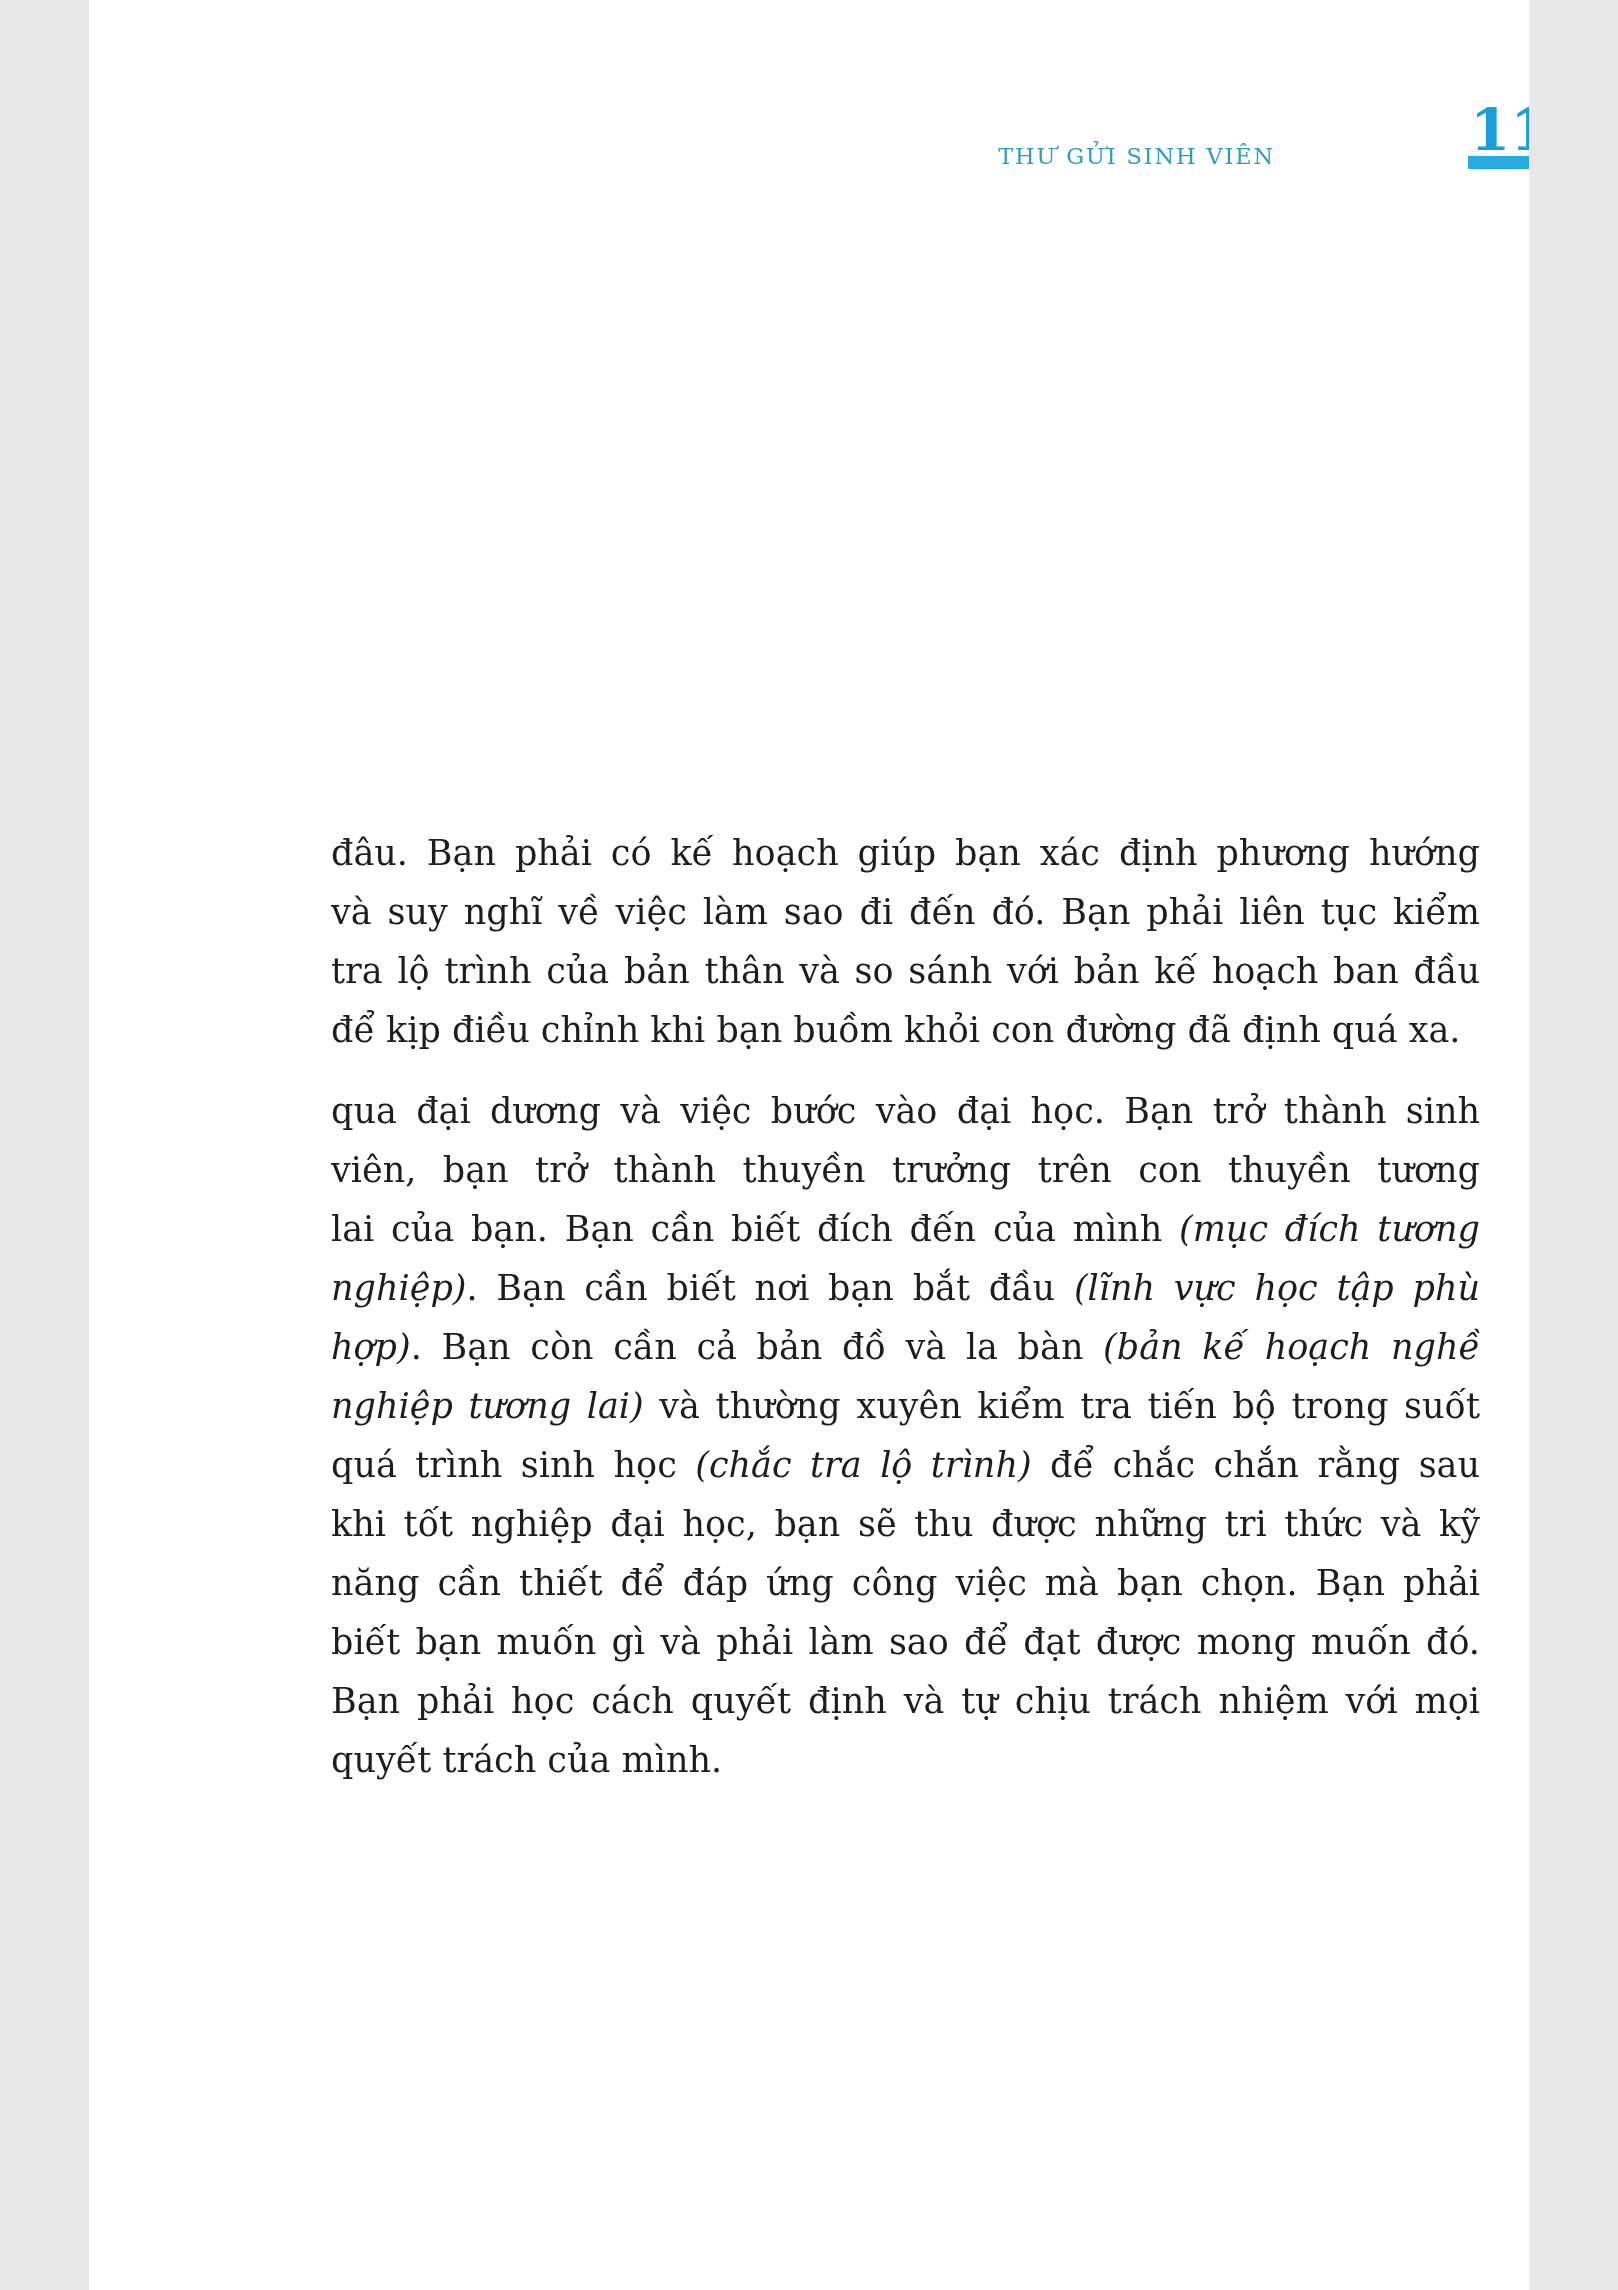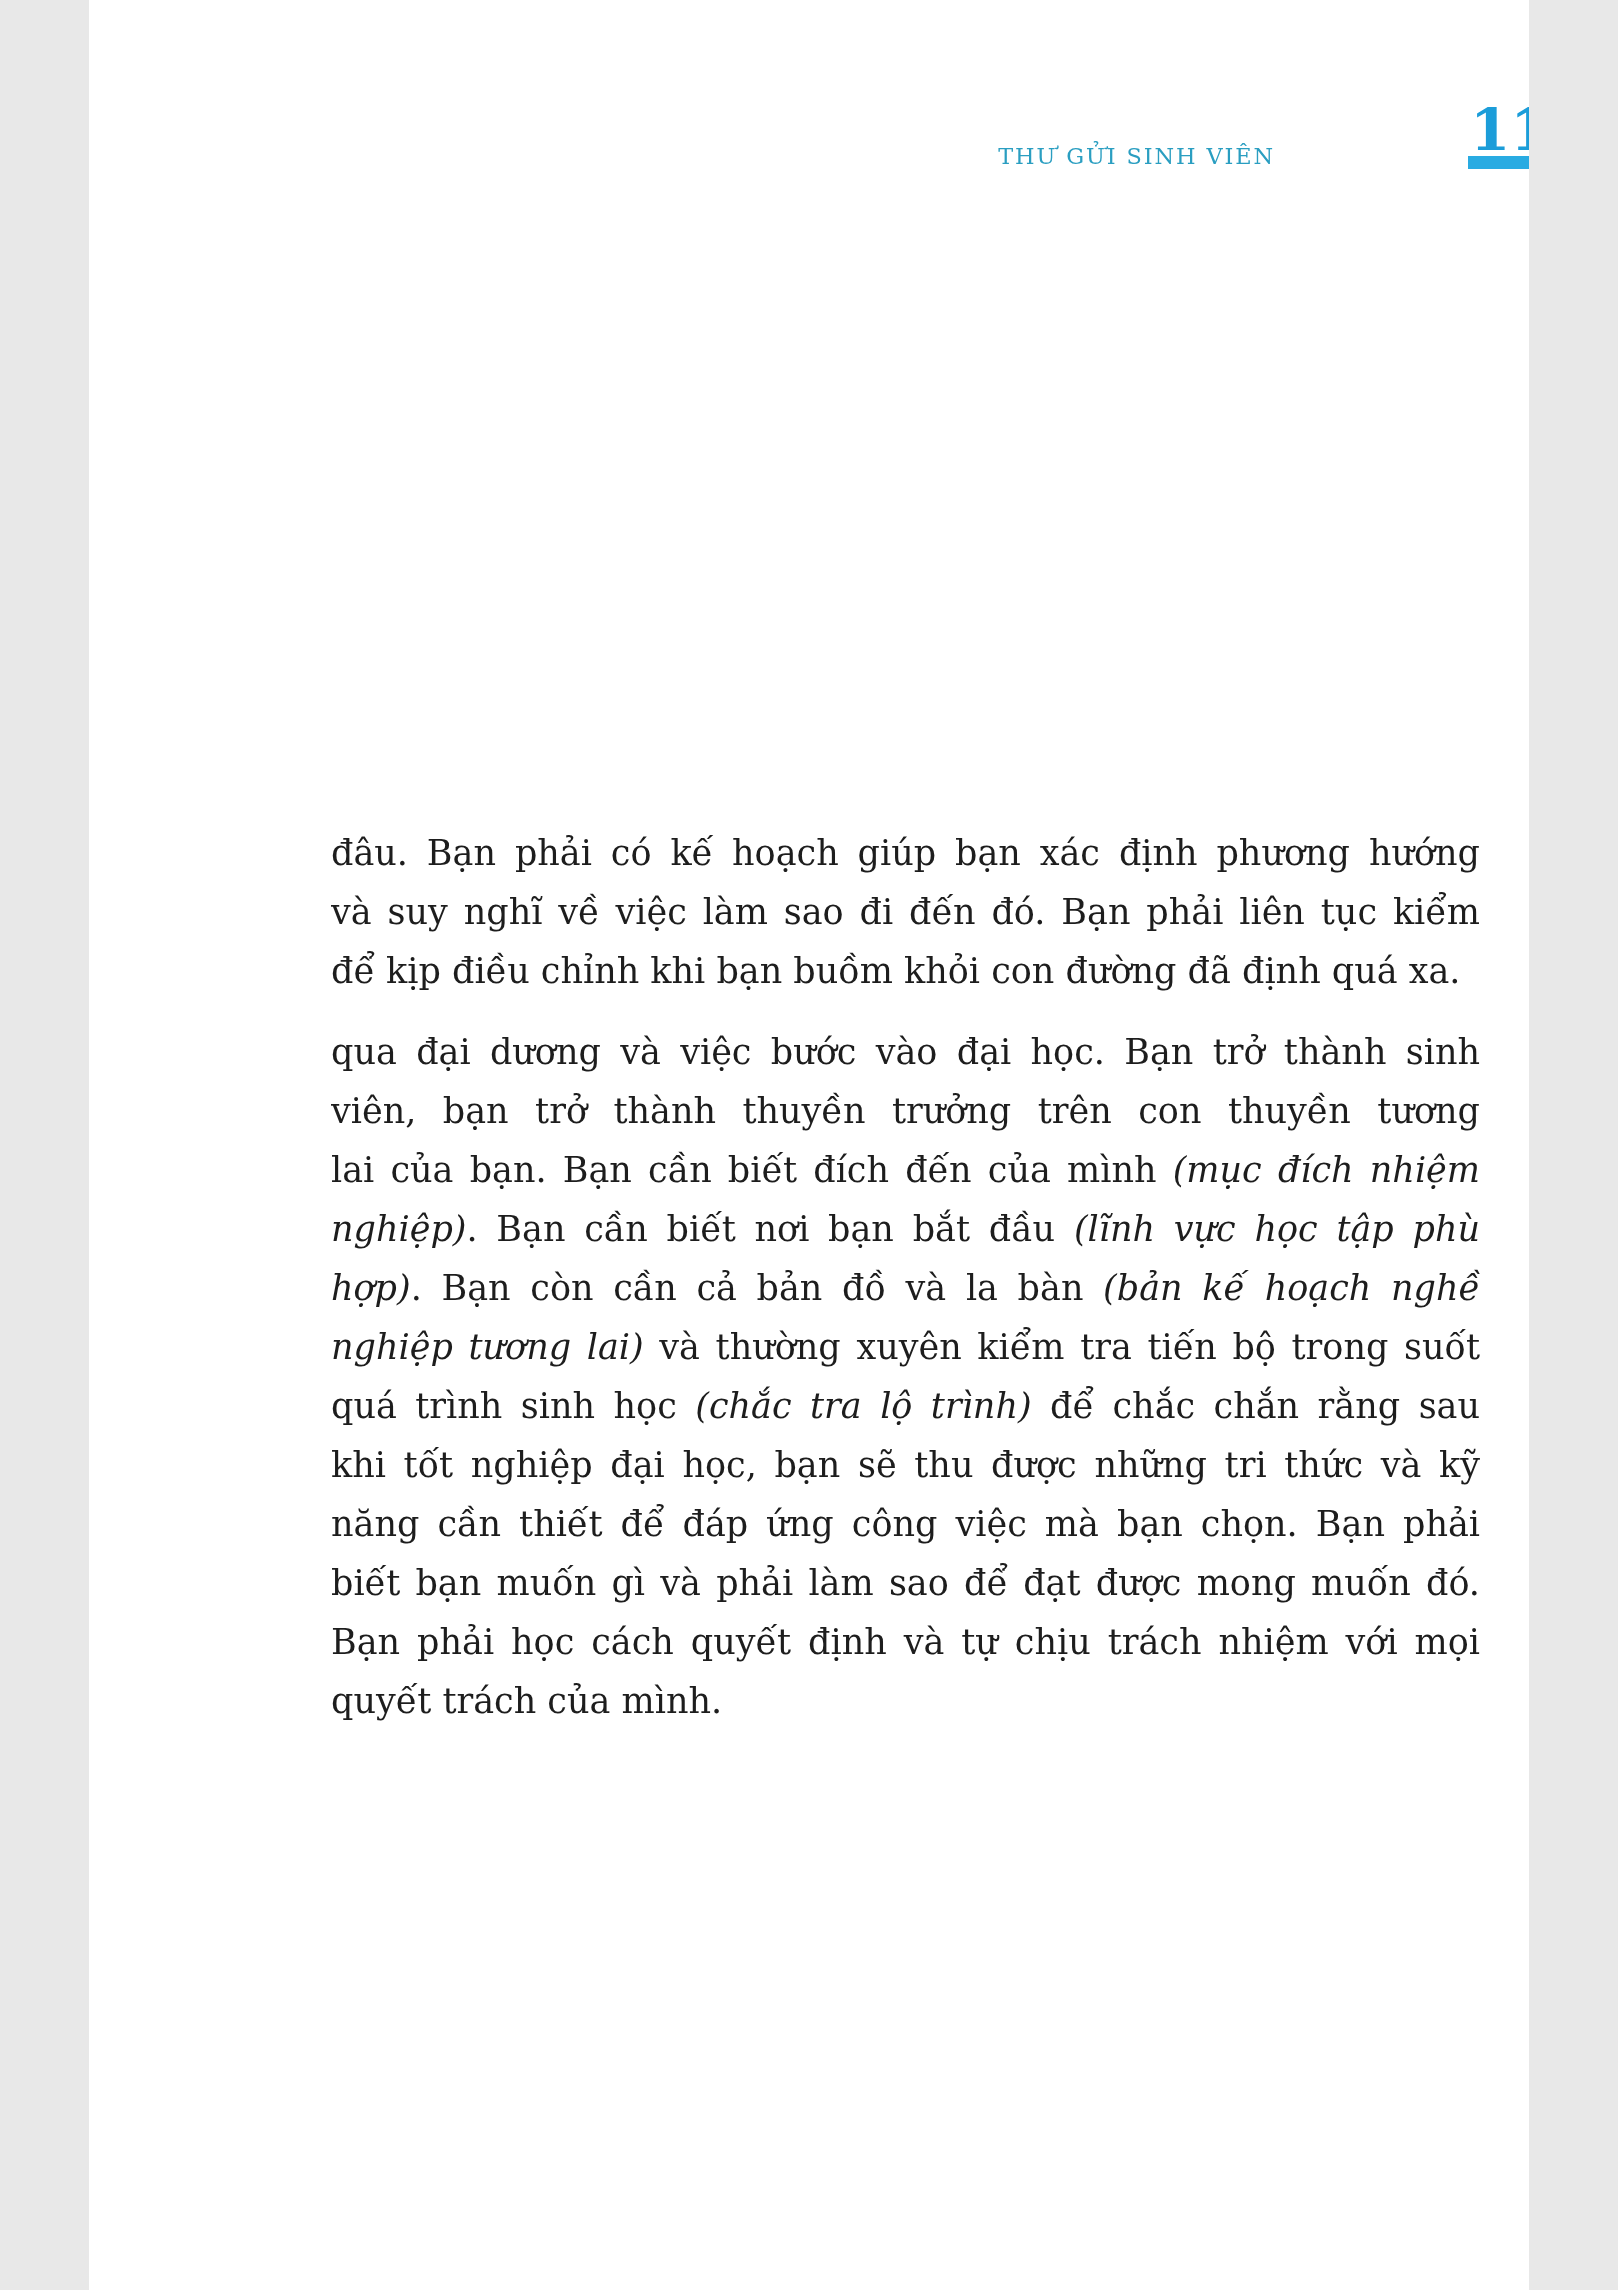--- a/index.html
+++ b/index.html
@@ -85,26 +85,27 @@
   <div class="running-title">THƯ GỬI SINH VIÊN</div>
 
   <div class="page-number">11</div>
 
   <div class="header-bar"></div>
 
   <div class="body-text">
       <div class="paragraph">
         <div class="text-line"><span>đâu. Bạn phải có kế hoạch giúp bạn xác định phương hướng</span></div>
         <div class="text-line"><span>và suy nghĩ về việc làm sao đi đến đó. Bạn phải liên tục kiểm</span></div>
+        <div class="text-line"><span>tra lộ trình của bản thân và so sánh với bản kế hoạch ban đầu</span></div>
         <div class="text-line flush"><span>để kịp điều chỉnh khi bạn buồm khỏi con đường đã định quá xa.</span></div>
       </div>
       <div class="paragraph">
         <div class="text-line"><span>qua đại dương và việc bước vào đại học. Bạn trở thành sinh</span></div>
         <div class="text-line"><span>viên, bạn trở thành thuyền trưởng trên con thuyền tương</span></div>
-        <div class="text-line"><span>lai của bạn. Bạn cần biết đích đến của mình </span><i>(mục đích nhiệm</i></div>
+        <div class="text-line"><span>lai của bạn. Bạn cần biết đích đến của mình </span><i>(mục đích tương</i></div>
         <div class="text-line"><i>nghiệp)</i><span>. Bạn cần biết nơi bạn bắt đầu </span><i>(lĩnh vực học tập phù</i></div>
         <div class="text-line"><i>hợp)</i><span>. Bạn còn cần cả bản đồ và la bàn </span><i>(bản kế hoạch nghề</i></div>
         <div class="text-line"><i>nghiệp tương lai)</i><span> và thường xuyên kiểm tra tiến bộ trong suốt</span></div>
         <div class="text-line"><span>quá trình sinh học </span><i>(chắc tra lộ trình)</i><span> để chắc chắn rằng sau</span></div>
         <div class="text-line"><span>khi tốt nghiệp đại học, bạn sẽ thu được những tri thức và kỹ</span></div>
         <div class="text-line"><span>năng cần thiết để đáp ứng công việc mà bạn chọn. Bạn phải</span></div>
         <div class="text-line"><span>biết bạn muốn gì và phải làm sao để đạt được mong muốn đó.</span></div>
         <div class="text-line"><span>Bạn phải học cách quyết định và tự chịu trách nhiệm với mọi</span></div>
         <div class="text-line flush"><span>quyết trách của mình.</span></div>
       </div>

